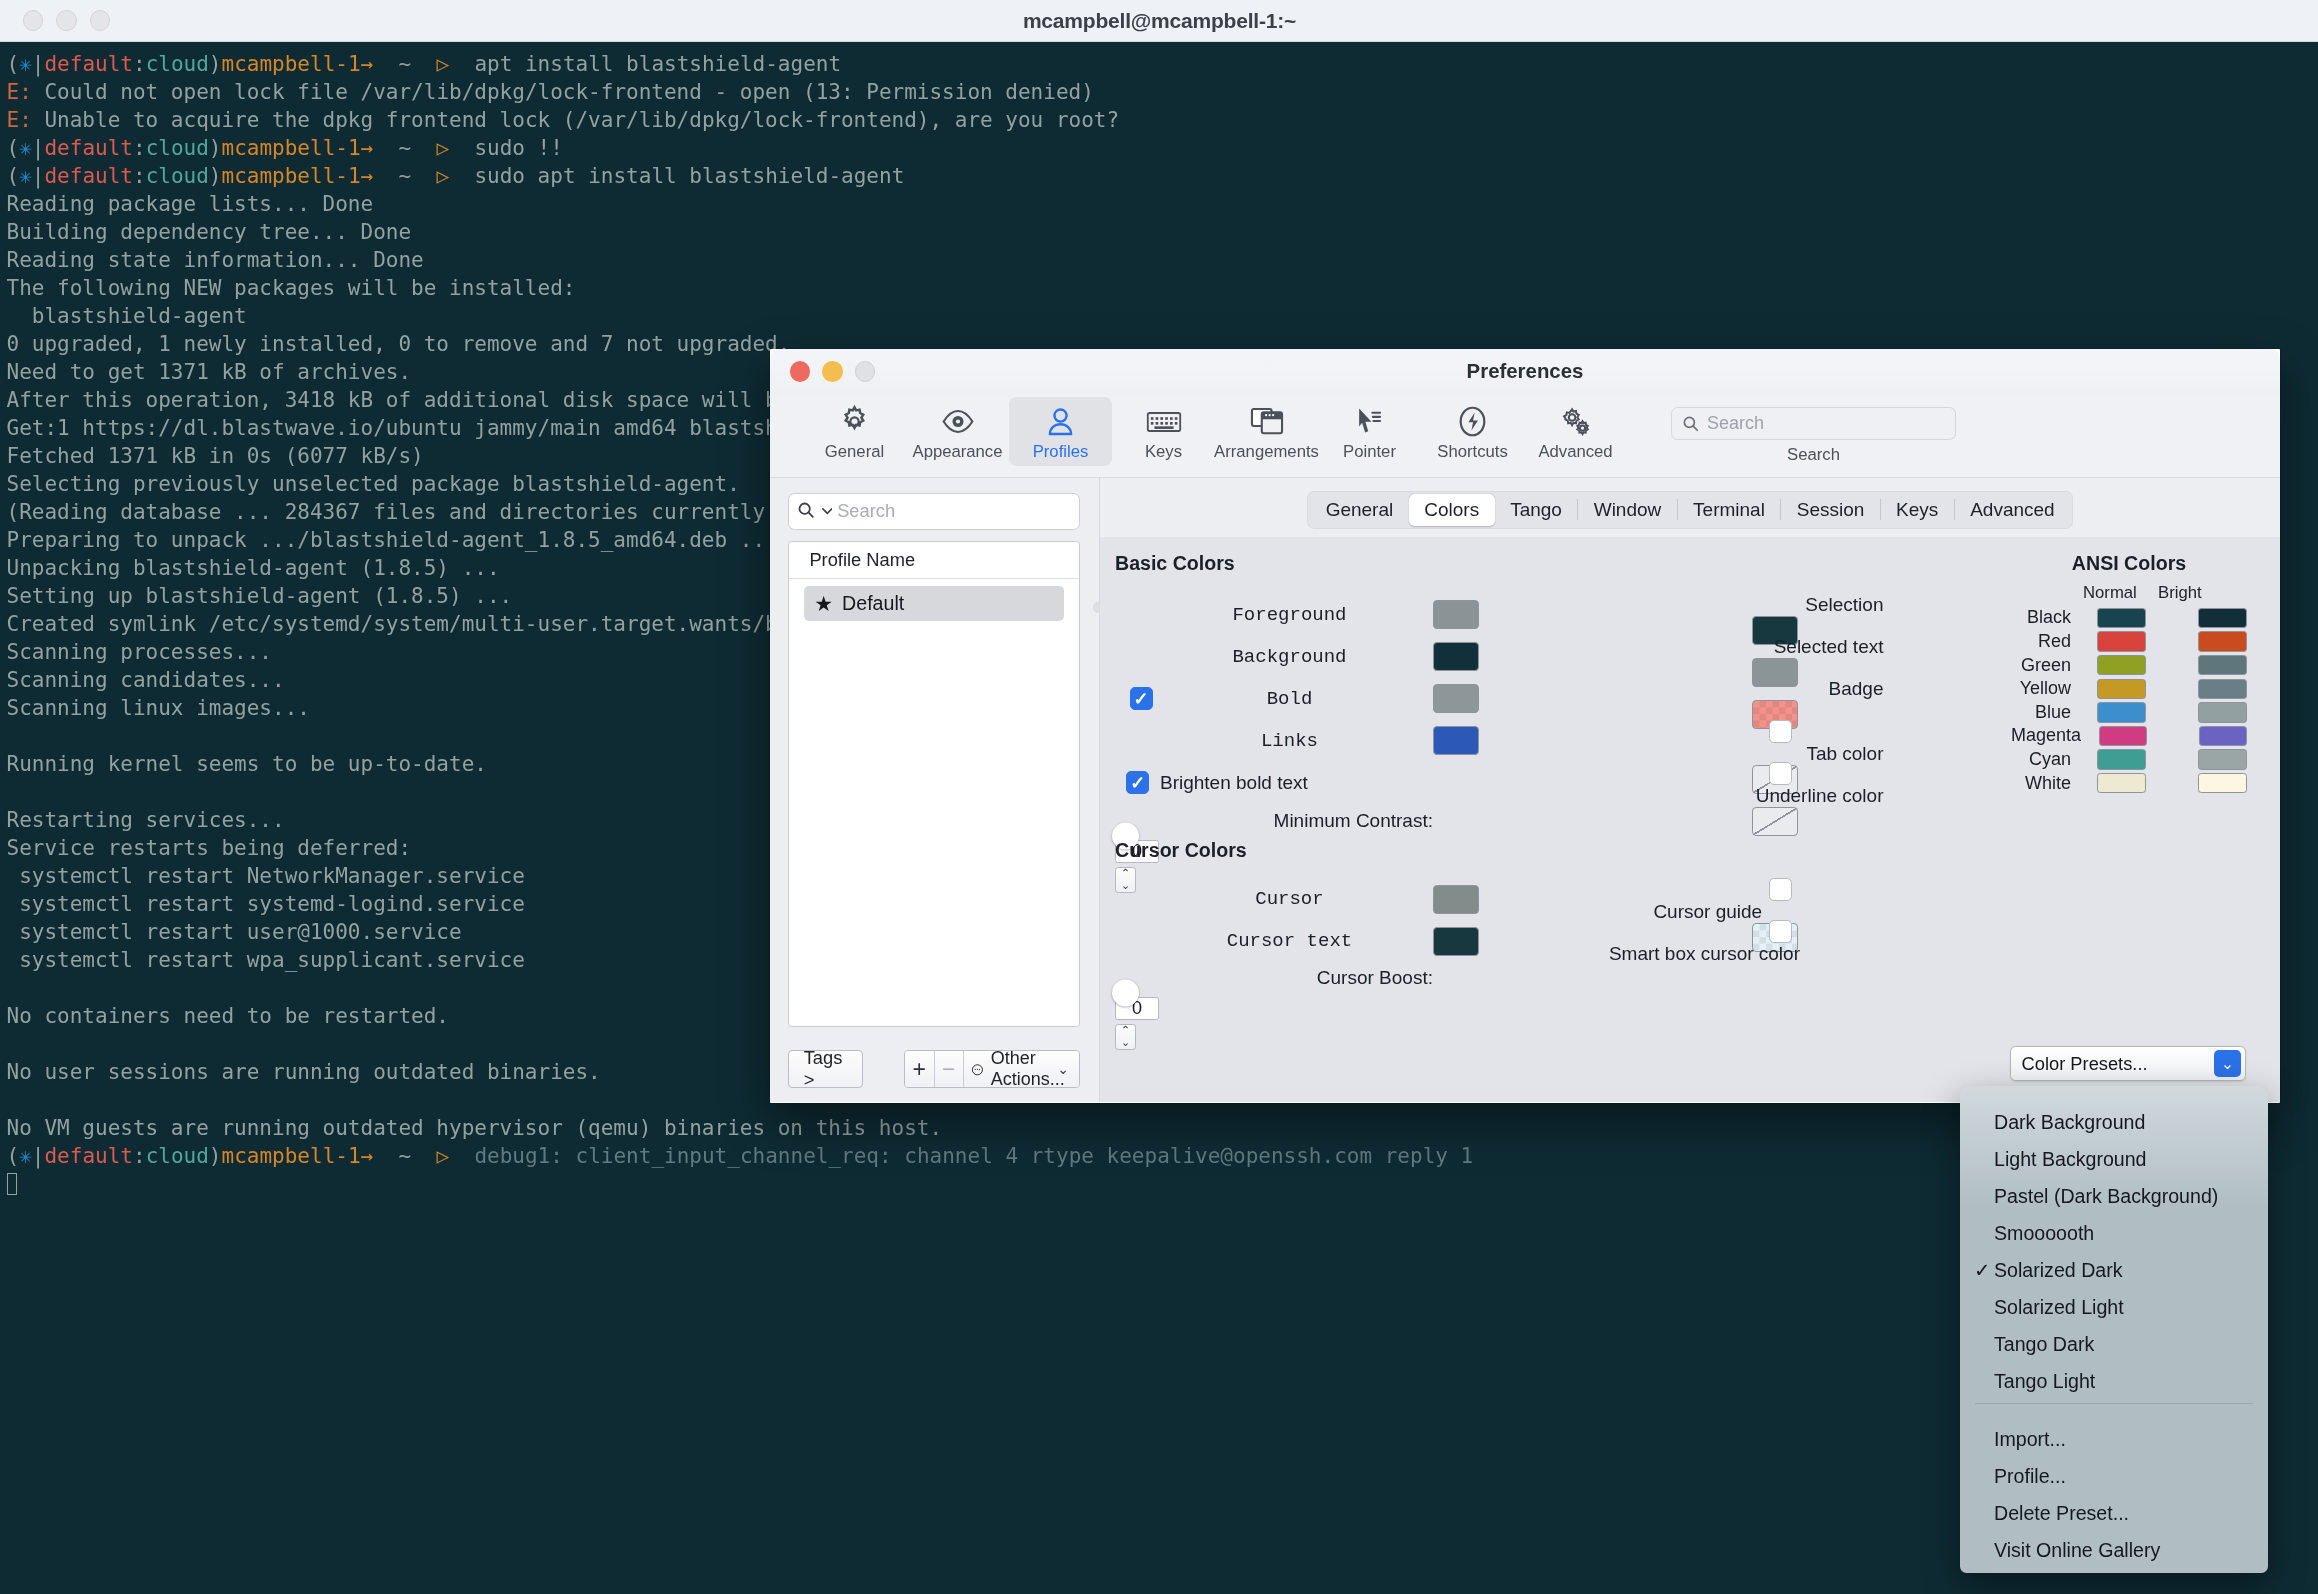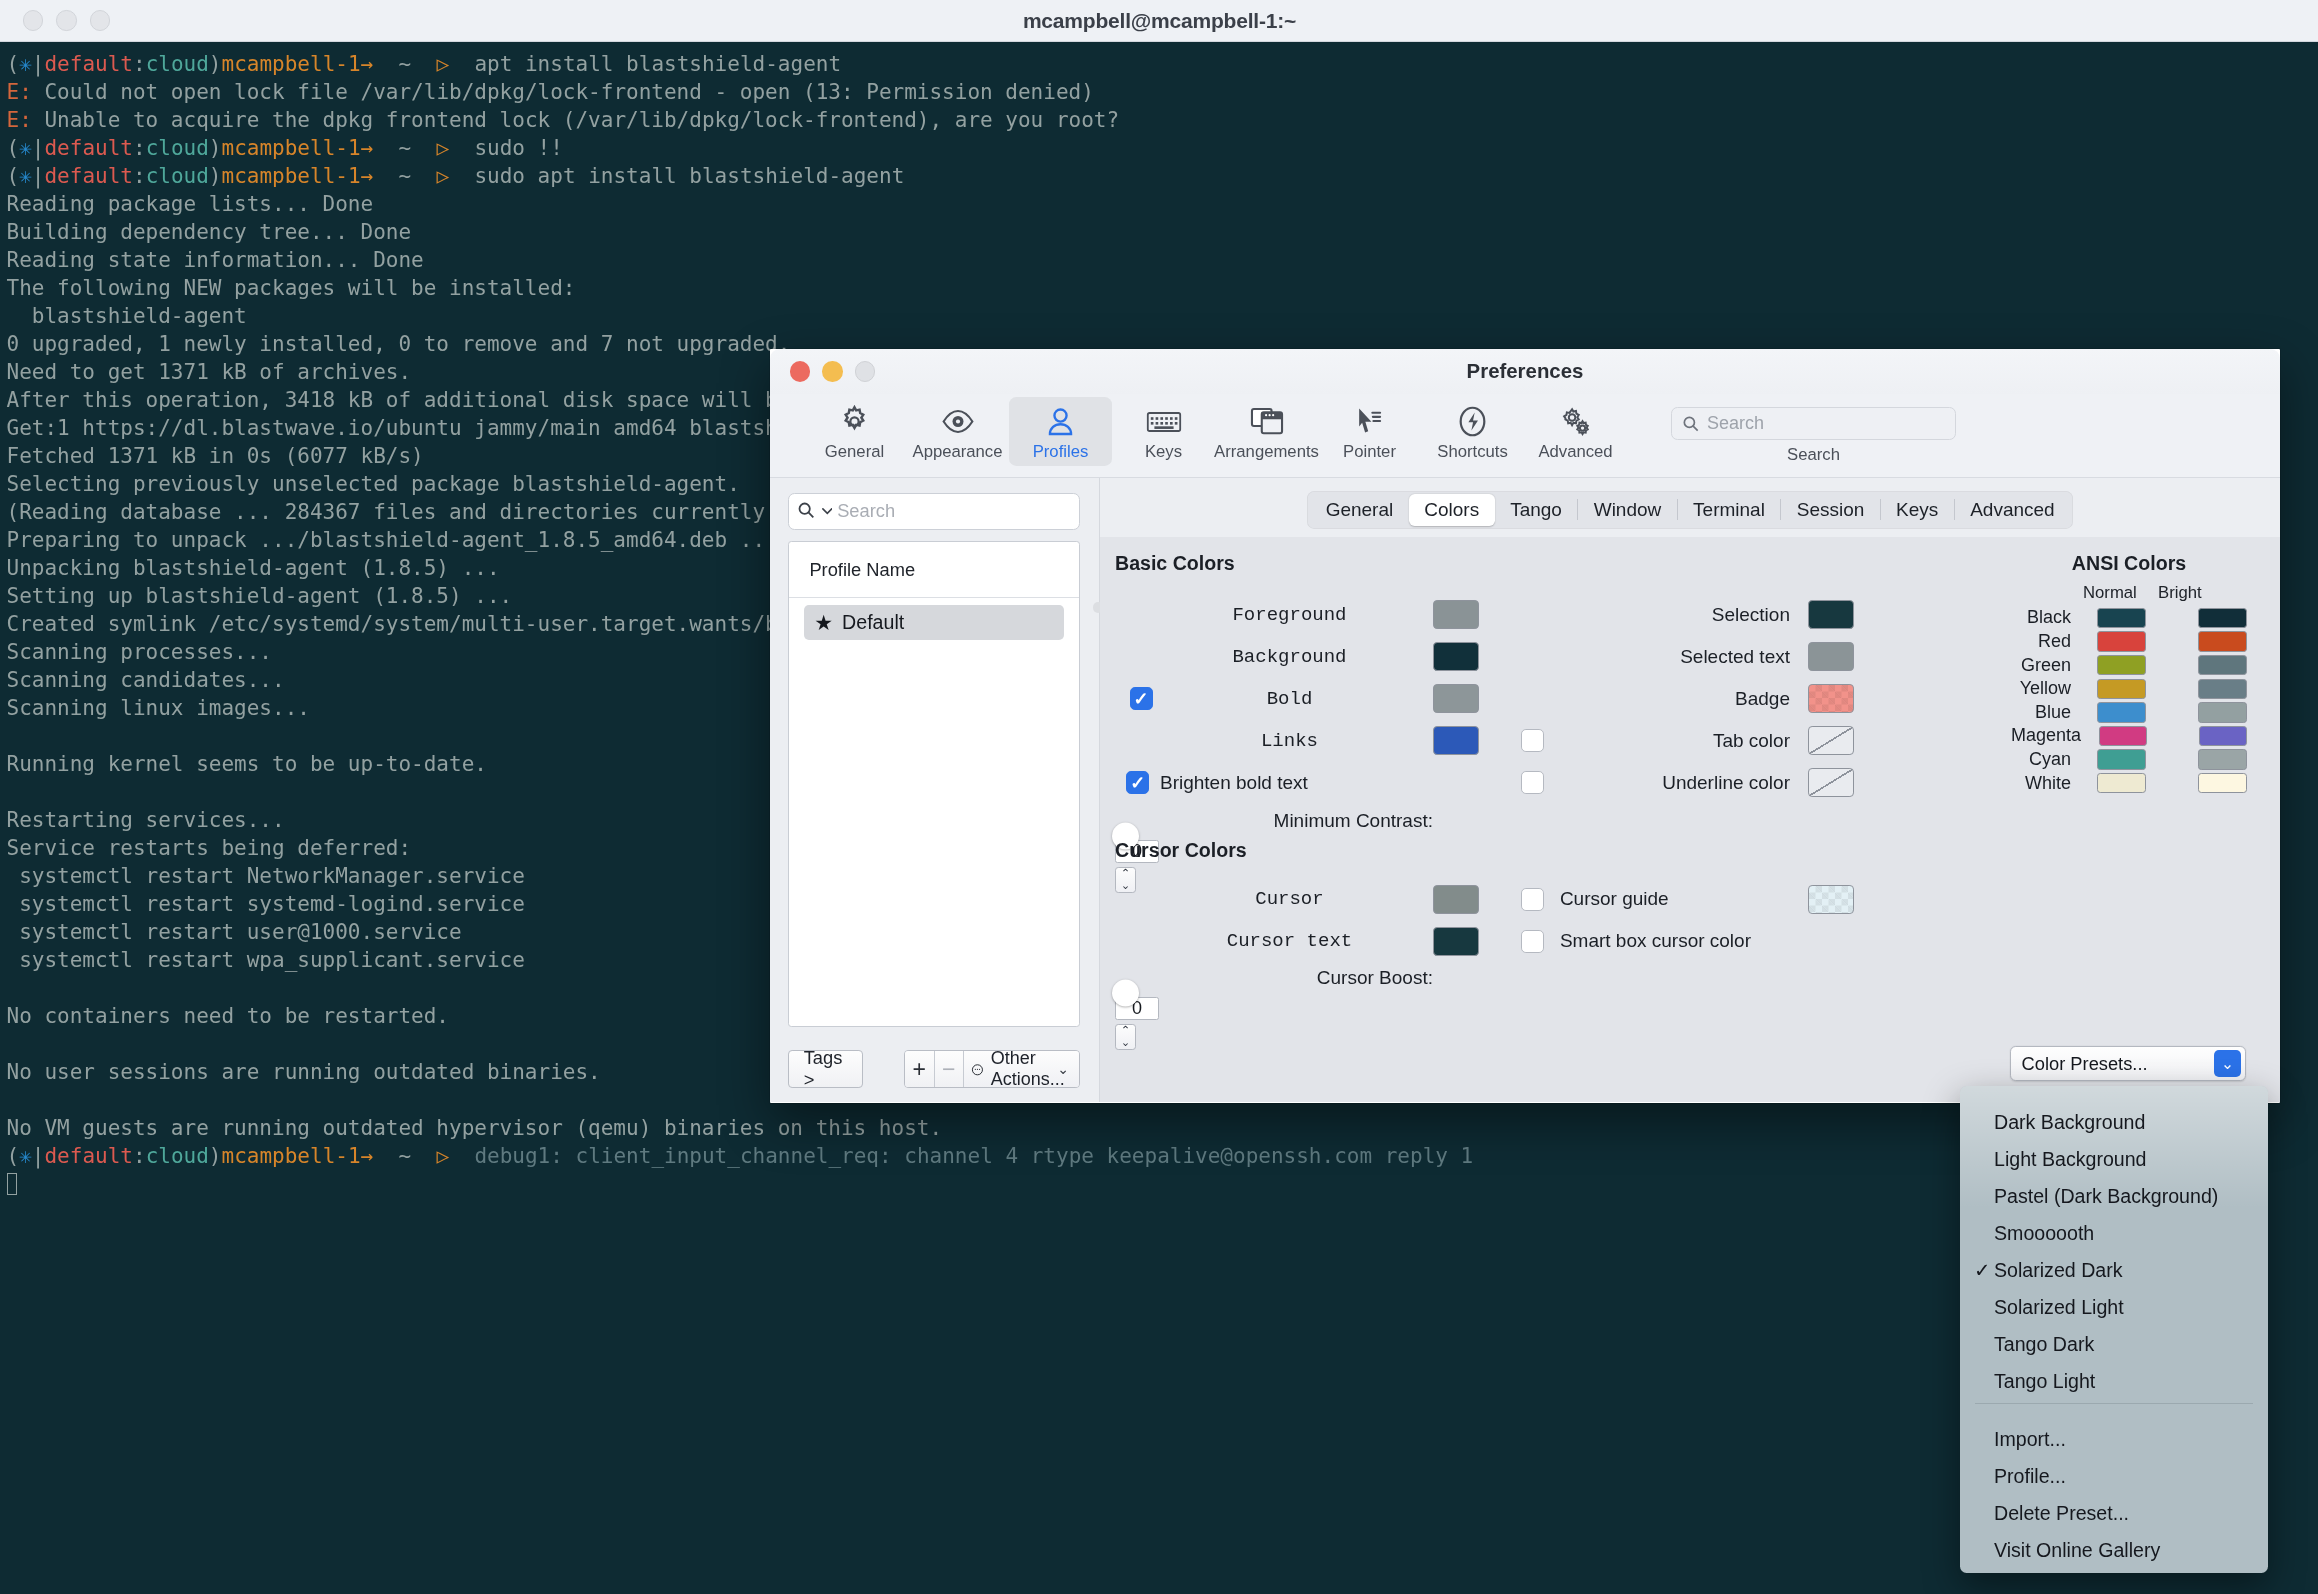--- a/index.html
+++ b/index.html
@@ -123,21 +123,21 @@
     height: 37px; background: #fff; border: 0.8px solid #ccd0d7;
     border-radius: 6.5px; display: flex; align-items: center;
     padding: 0 8.2px; gap: 4.9px; margin-bottom: 11.4px;
   }
   #profile-search .ph { font-size: 18.3px; color: #a9adb4; }
   #profile-list {
     flex: 1; background: #fff; border: 0.8px solid #c9cdd4;
     border-radius: 3.3px; overflow: hidden;
   }
   #profile-list-header {
-    height: 56px; border-bottom: 0.8px solid #dcdfe4;
+    height: 37px; border-bottom: 0.8px solid #dcdfe4;
     display: flex; align-items: center; padding-left: 20.4px;
     font-size: 18.3px; color: #20242b;
   }
   .profile-row {
     margin: 7.3px 14.7px 0 14.7px; height: 35px; border-radius: 4.9px;
     display: flex; align-items: center; gap: 9px; padding-left: 10.6px;
     font-size: 19.6px; color: #16191f;
   }
   .profile-row.selected { background: #d6d8dc; }
   #sidebar-bottom {
@@ -230,21 +230,21 @@
     content: "✓"; color: #fff; font-size: 18px; font-weight: bold; line-height: 1;
   }
 
   
   .bc-left { position: absolute; left: 0; top: 42px; width: 522px; }
   .bc-row { display: flex; align-items: center; height: 42px; }
   .bc-row .pre { width: 49px; display: flex; justify-content: flex-end; padding-right: 11.4px; }
   .bc-row .nm { width: 269px; text-align: center; padding-right: 18px; font-size: 19px; color: #1b1f26; font-family: Liberation Mono, monospace; }
 
   .bc-right { position: absolute; left: 383px; top: 42px; width: 554px; }
-  .bcr-row { display: flex; align-items: center; height: 42px; }
+  .bcr-row { display: flex; align-items: center; height: 42px; flex-direction: column; }
   .bcr-row .pre { width: 57px; display: flex; justify-content: flex-end; padding-right: 11.4px; }
   .bcr-row .nm { width: 253px; text-align: right; padding-right: 18px; font-size: 19px; color: #1b1f26; }
 
   
   .slider-row { display: flex; align-items: flex-start; gap: 4px; flex-direction: column; }
   .slider-label { font-size: 19px; color: #1b1f26; text-align: right; }
   .slider-track {
     width: 279px; height: 6.5px; background: #c9ccd2; border-radius: 3.3px; position: relative;
   }
   .slider-knob {

